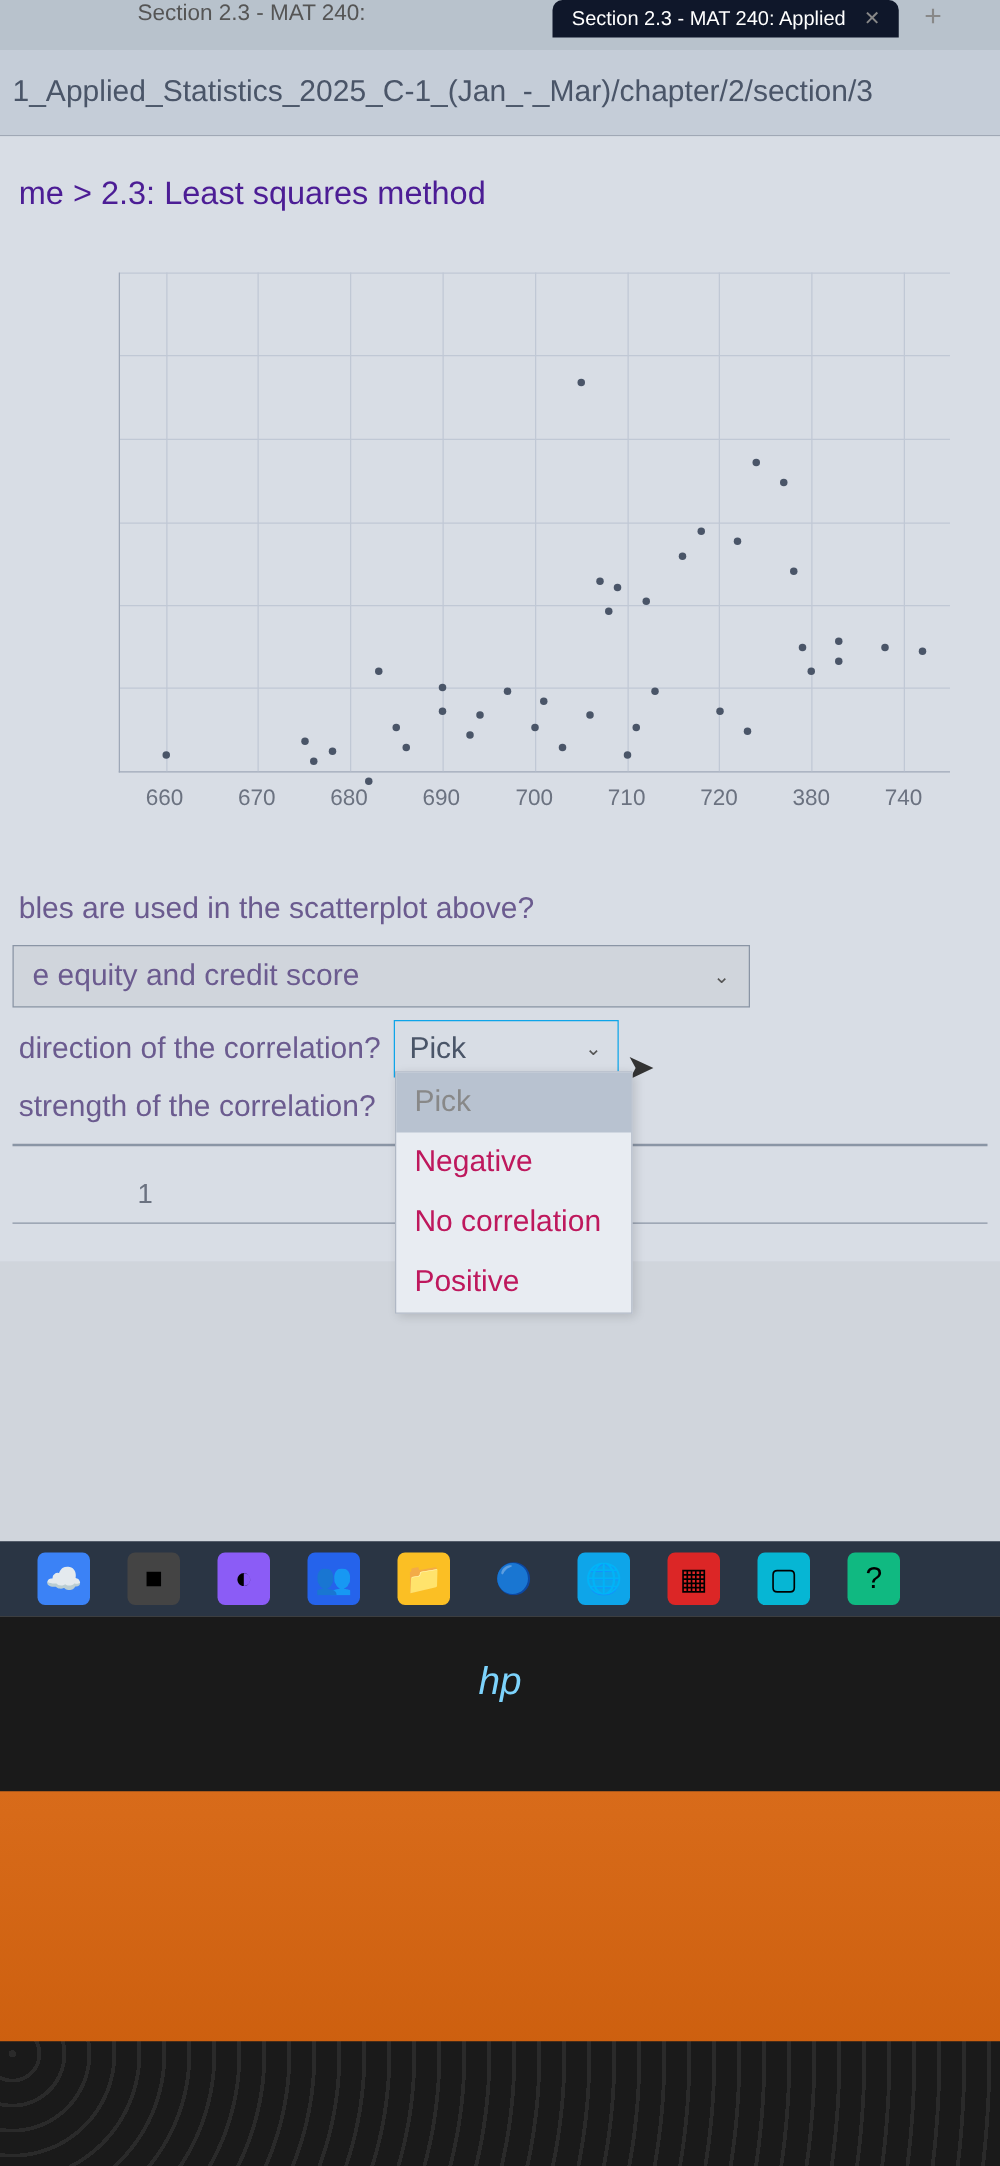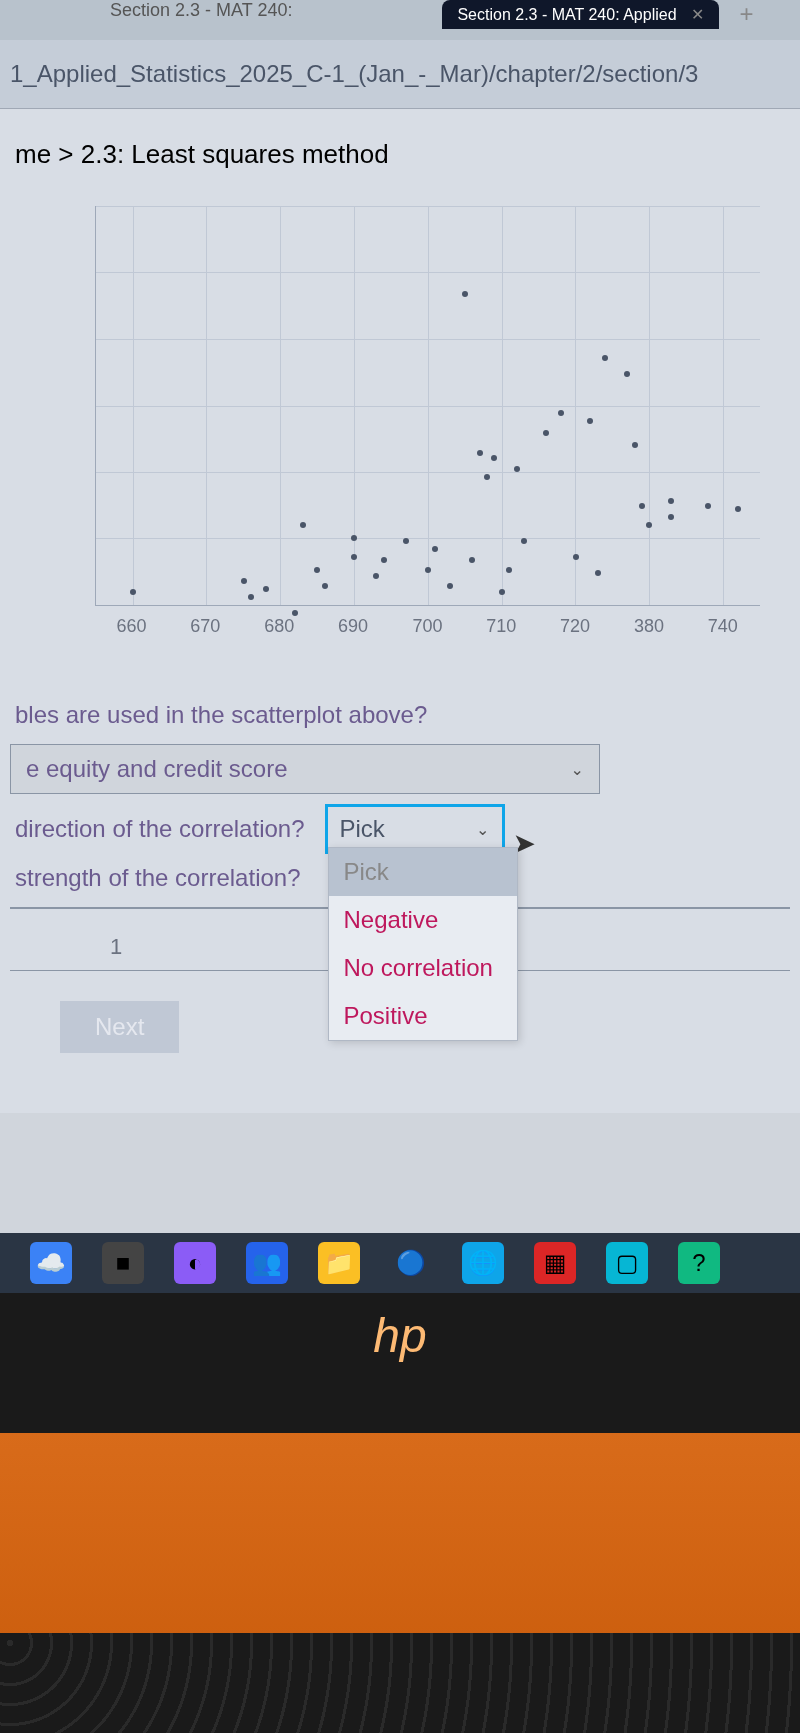--- a/index.html
+++ b/index.html
@@ -43,22 +43,22 @@
       color: #4a5568;
       border-bottom: 1px solid #a0a8b5;
       background: #c5cdd8;
     }
     .content {
       background: #d8dde5;
       padding: 30px 10px;
     }
     .breadcrumb {
       font-size: 26px;
-      color: #000000;
-      margin-bottom: 36px;
+      color: #4c1d95;
+      margin-bottom: 48px;
       padding-left: 5px;
     }
     .chart-container {
       background: #d8dde5;
       padding: 10px 0;
       position: relative;
       height: 480px;
     }
     .y-axis {
       position: absolute;
@@ -120,39 +120,39 @@
     }
     .question-text {
       font-size: 24px;
       color: #6b5b8f;
       margin: 15px 5px;
     }
     .select-row {
       display: flex;
       align-items: center;
       margin: 10px 5px;
-      gap: 20px;
+      gap: 10px;
     }
     .select-box {
       flex: 1;
       max-width: 590px;
       background: #d0d5dc;
       border: 1px solid #8a95a5;
       padding: 10px 15px;
       font-size: 24px;
       color: #6b5b8f;
       display: flex;
       justify-content: space-between;
       align-items: center;
       cursor: pointer;
     }
     .select-small {
       width: 180px;
       background: #d8dde5;
-      border: 3px solid #0ea5e9;
+      border: 1px solid #0ea5e9;
       padding: 8px 12px;
       font-size: 24px;
       color: #4a5568;
       display: flex;
       justify-content: space-between;
       align-items: center;
       cursor: pointer;
       position: relative;
     }
     .chevron {
@@ -233,23 +233,23 @@
       left: 0;
       right: 0;
       height: 440px;
       background: #1a1a1a;
     }
     .hp-logo {
       position: absolute;
       bottom: 370px;
       left: 50%;
       transform: translateX(-50%);
-      font-size: 48px;
+      font-size: 31px;
       font-style: italic;
-      color: #fdba74;
+      color: #7dd3fc;
     }
     .desk {
       position: absolute;
       bottom: 0;
       left: 0;
       right: 0;
       height: 300px;
       background: linear-gradient(180deg, #d86b1a 0%, #c85a0a 100%);
     }
     .keyboard-hint {
@@ -372,21 +372,20 @@
     </div>
   </div>
 
   <div class="select-row">
     <span class="question-text" style="margin:0">strength of the correlation?</span>
   </div>
 
   <div class="divider-line"></div>
   <div class="number-row">1</div>
 
-  <button class="next-btn">Next</button>
 </div>
 
 <div class="taskbar">
   <div class="taskbar-icon" style="background:#3b82f6">☁️</div>
   <div class="taskbar-icon" style="background:#444">■</div>
   <div class="taskbar-icon" style="background:#8b5cf6">◐</div>
   <div class="taskbar-icon" style="background:#2563eb">👥</div>
   <div class="taskbar-icon" style="background:#fbbf24">📁</div>
   <div class="taskbar-icon">🔵</div>
   <div class="taskbar-icon" style="background:#0ea5e9">🌐</div>

